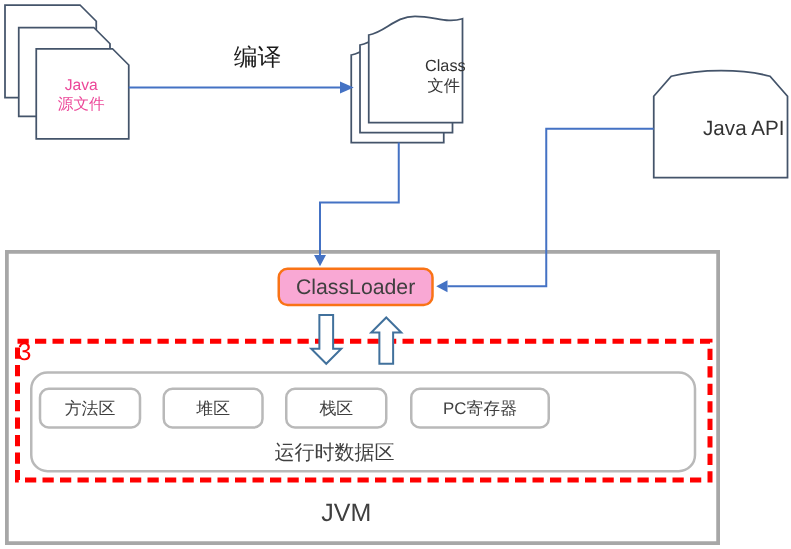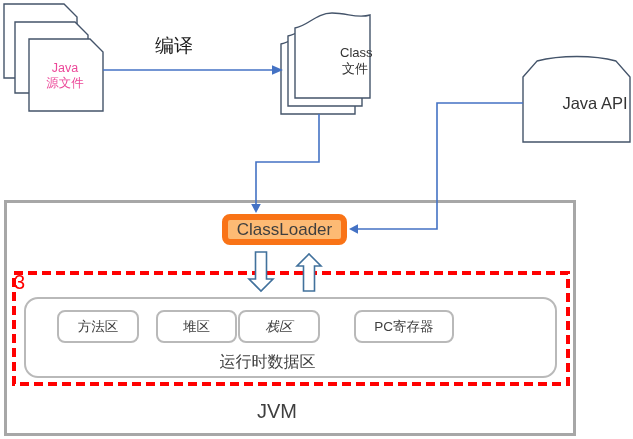--- a/index.html
+++ b/index.html
@@ -11,32 +11,32 @@
   
   .layer-base{z-index:1;}
   .layer-svg{z-index:5;pointer-events:none;}
   .layer-text{z-index:10;}
   
   .jvm-box{left:4px;top:200px;width:572px;height:236px;border:3px solid #a7a7a7;background:#ffffff;}
   
   .runtime-box{left:24px;top:297px;width:533px;height:81px;border:2px solid #b9b9b9;border-radius:14px;background:#ffffff;}
   
   .rt-item{top:310px;height:33px;border:2px solid #b9b9b9;border-radius:8px;background:#ffffff;
-    display:flex;align-items:center;justify-content:center;font-size:13.5px;margin-left:26px;}
+    display:flex;align-items:center;justify-content:center;font-size:13.5px;}
   .rt-method{left:31px;width:82px;}
   .rt-heap{left:130px;width:81px;}
-  .rt-stack{left:212px;width:82px;font-style:italic;}
-  .rt-pc{left:328px;width:100px;justify-content:center;}
+  .rt-stack{left:228px;width:82px;}
+  .rt-pc{left:328px;width:112px;justify-content:center;}
   .rt-native{left:455px;width:102px;}
   
-  .classloader{left:222px;top:214px;width:125px;height:31px;border:6px solid #f97316;border-radius:8px;
-    background:#fdba74;display:flex;align-items:center;justify-content:center;font-size:17px;}
+  .classloader{left:222px;top:214px;width:125px;height:31px;border:2px solid #f97316;border-radius:8px;
+    background:#f9a8d4;display:flex;align-items:center;justify-content:center;font-size:17px;}
   
   .lbl{position:absolute;box-sizing:border-box;}
-  .lbl-compile{left:155px;top:33px;width:70px;font-size:19px;color:#1a1a1a;text-align:left;}
+  .lbl-compile{left:155px;top:33px;width:70px;font-size:19px;color:#1a1a1a;text-align:right;}
   .lbl-javasrc{left:27px;top:61px;width:76px;text-align:center;font-size:12.5px;line-height:15px;color:#ec4899;}
   .lbl-classfile{left:296px;top:45px;width:74px;text-align:center;font-size:13px;color:#333;padding-left:44px;}
   .lbl-javaapi{left:524px;top:94px;width:106px;text-align:center;font-size:16.5px;color:#333;margin-left:18px;}
   .lbl-runtime{left:180px;top:352px;width:175px;text-align:center;font-size:16px;}
   .lbl-jvm{left:202px;top:400px;width:150px;text-align:center;font-size:20px;}
   .lbl-three{left:14px;top:272px;font-size:20px;color:#ff0000;line-height:20px;}
   svg{display:block;}
 </style>
 </head>
 <body>

